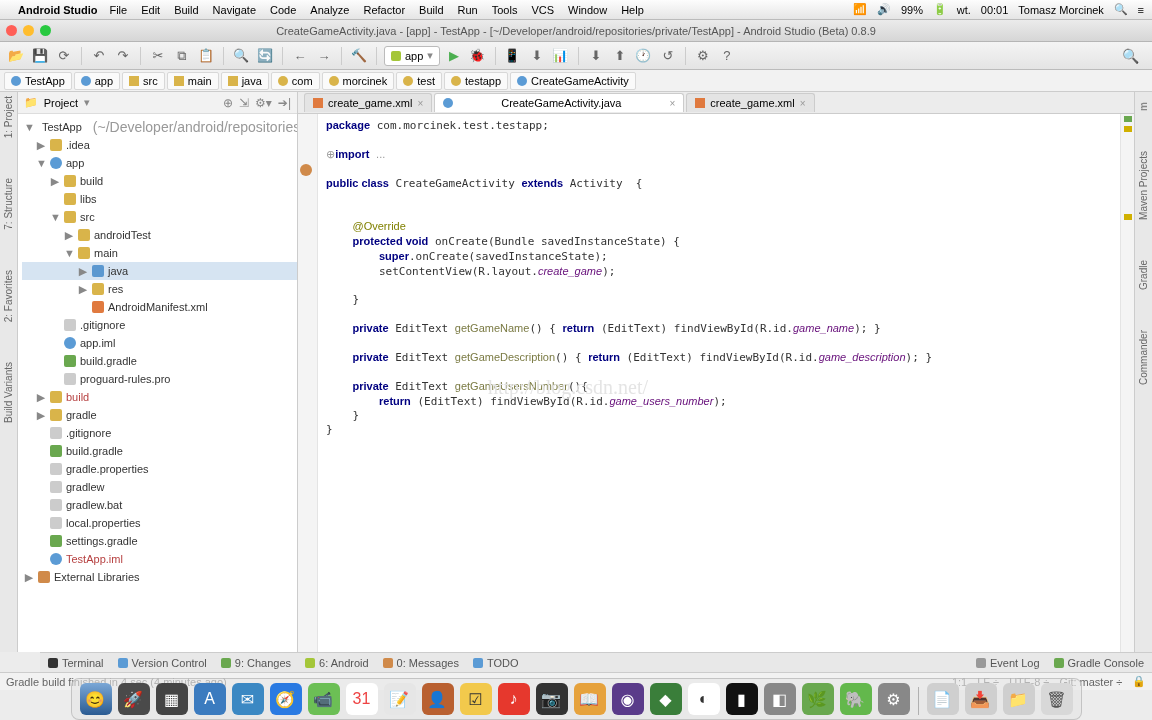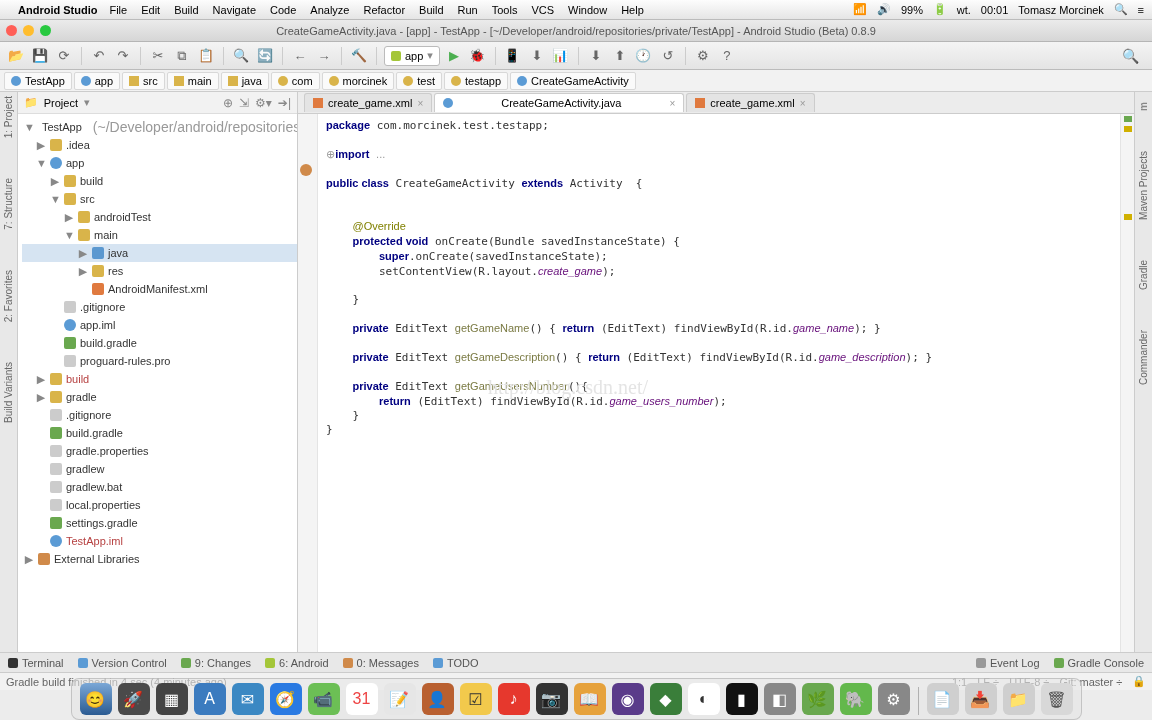--- a/index.html
+++ b/index.html
@@ -83,21 +83,21 @@
 .code .field{color:#660e7a;font-style:italic;}
 .watermark{position:absolute;top:266px;left:170px;color:#e4e4e4;font-size:20px;font-family:Georgia,serif;}
 .right-gutter{width:14px;background:#f4f4f4;border-left:1px solid #e4e4e4;position:relative;}
 .rg-mark{position:absolute;right:2px;width:8px;height:6px;}
 .rg-green{background:#6aa84f;top:2px;} .rg-yellow{background:#d0b000;top:12px;} .rg-yellow2{background:#d0b000;top:100px;}
 
 
 .right-tabs { width:18px; background:#e8e8e8; border-left:1px solid #ccc; display:flex; flex-direction:column; align-items:center; padding-top:10px; gap:40px; }
 
 
-.bottom-tabs { height:20px; background:#e8e8e8; border-top:1px solid #ccc; display:flex; align-items:center; padding:6px 8px; gap:14px; }
+.bottom-tabs { height:20px; background:#e8e8e8; border-top:1px solid #ccc; display:flex; align-items:center; padding:6px 8px; gap:14px;margin-left:40px; }
 .btab { display:flex; align-items:center; gap:4px; color:#555; }
 .btab .bic{width:10px;height:10px;border-radius:2px;}
 .bottom-tabs .spacer{flex:1;}
 
 
 .status { height:18px; background:#f2f2f2; border-top:1px solid #ccc; display:flex; align-items:center; padding:0 6px; color:#666; }
 .status .spacer{flex:1;}
 .status .seg{margin-left:10px;}
 
 
@@ -261,20 +261,25 @@
         </div>
       <div class="tn ind1">
           <span class="arrow">▼</span>
           <span class="ic ic-mod2"></span>
           <span class="label">app</span>
         </div>
       <div class="tn ind2">
           <span class="arrow">▶</span>
           <span class="ic ic-dir"></span>
           <span class="label">build</span>
+        </div>
+      <div class="tn ind2">
+          <span class="arrow"></span>
+          <span class="ic ic-dir"></span>
+          <span class="label">libs</span>
         </div>
       <div class="tn ind2">
           <span class="arrow">▼</span>
           <span class="ic ic-dir"></span>
           <span class="label">src</span>
         </div>
       <div class="tn ind3">
           <span class="arrow">▶</span>
           <span class="ic ic-dir"></span>
           <span class="label">androidTest</span>

